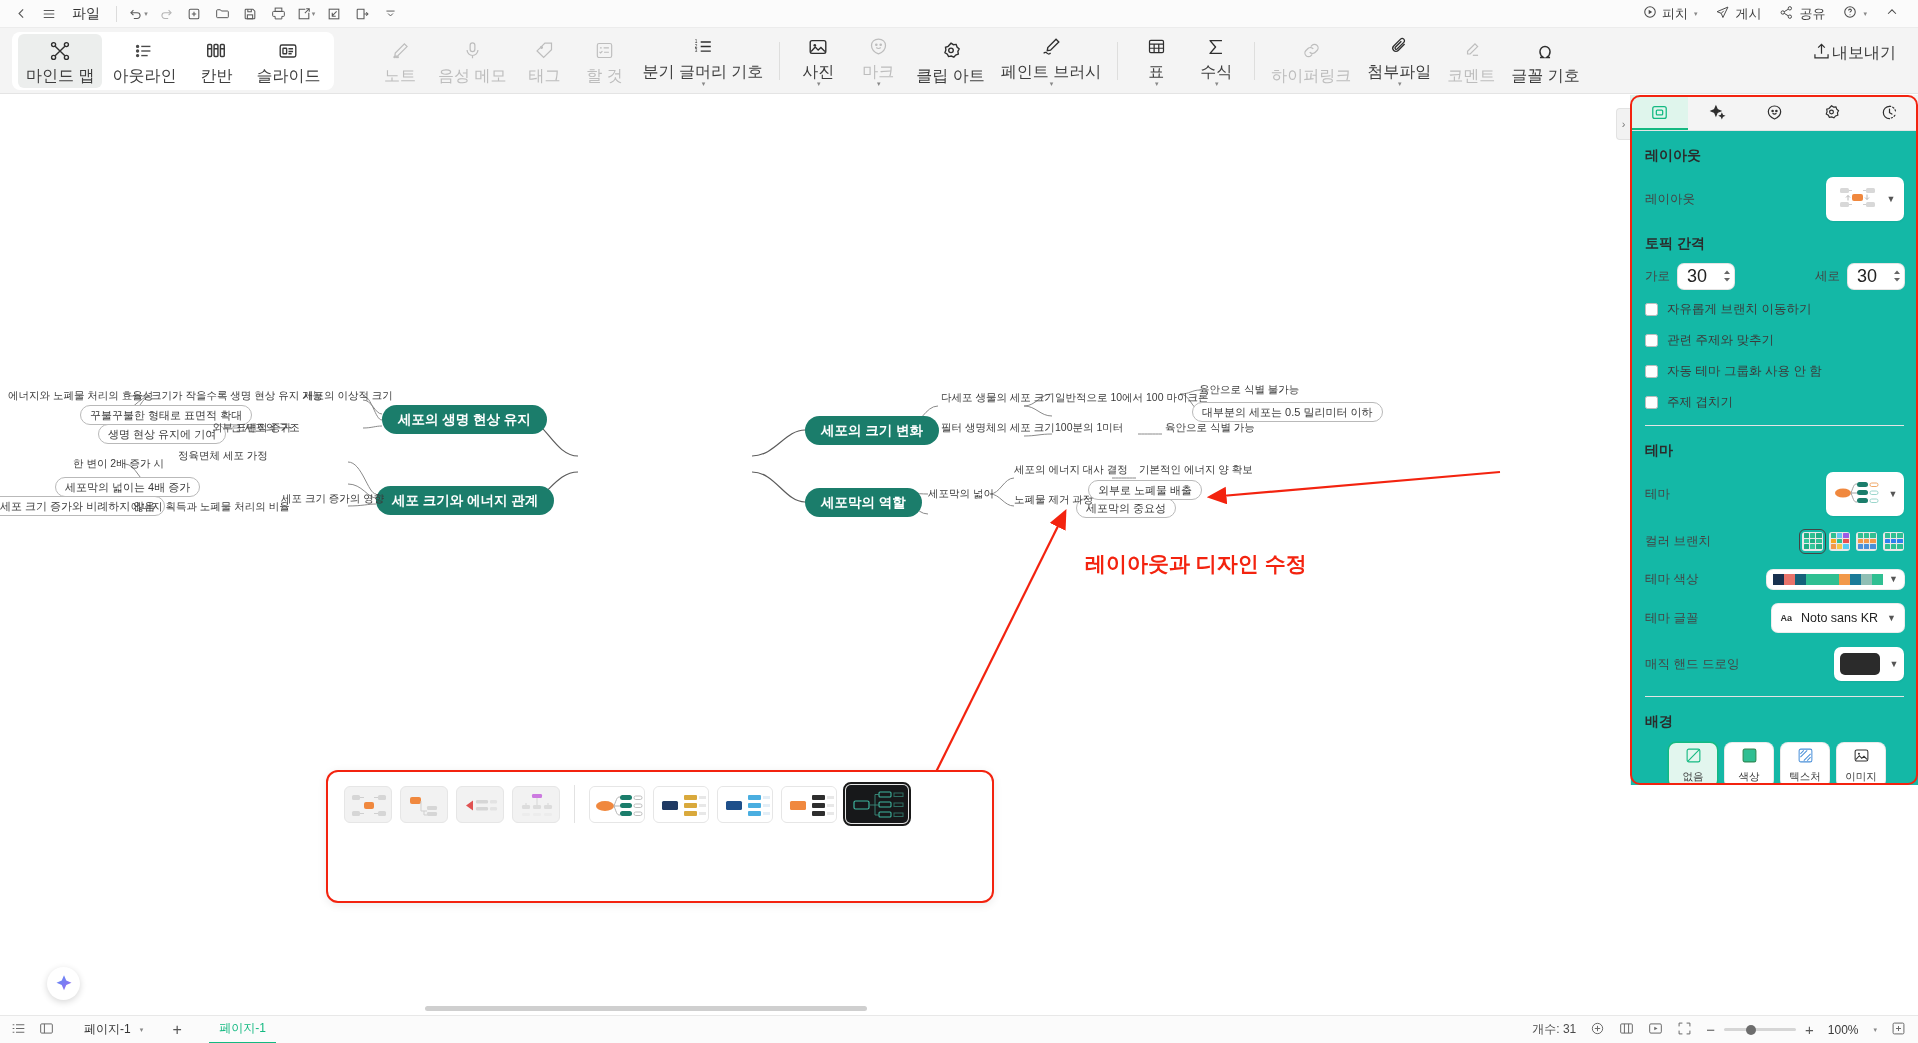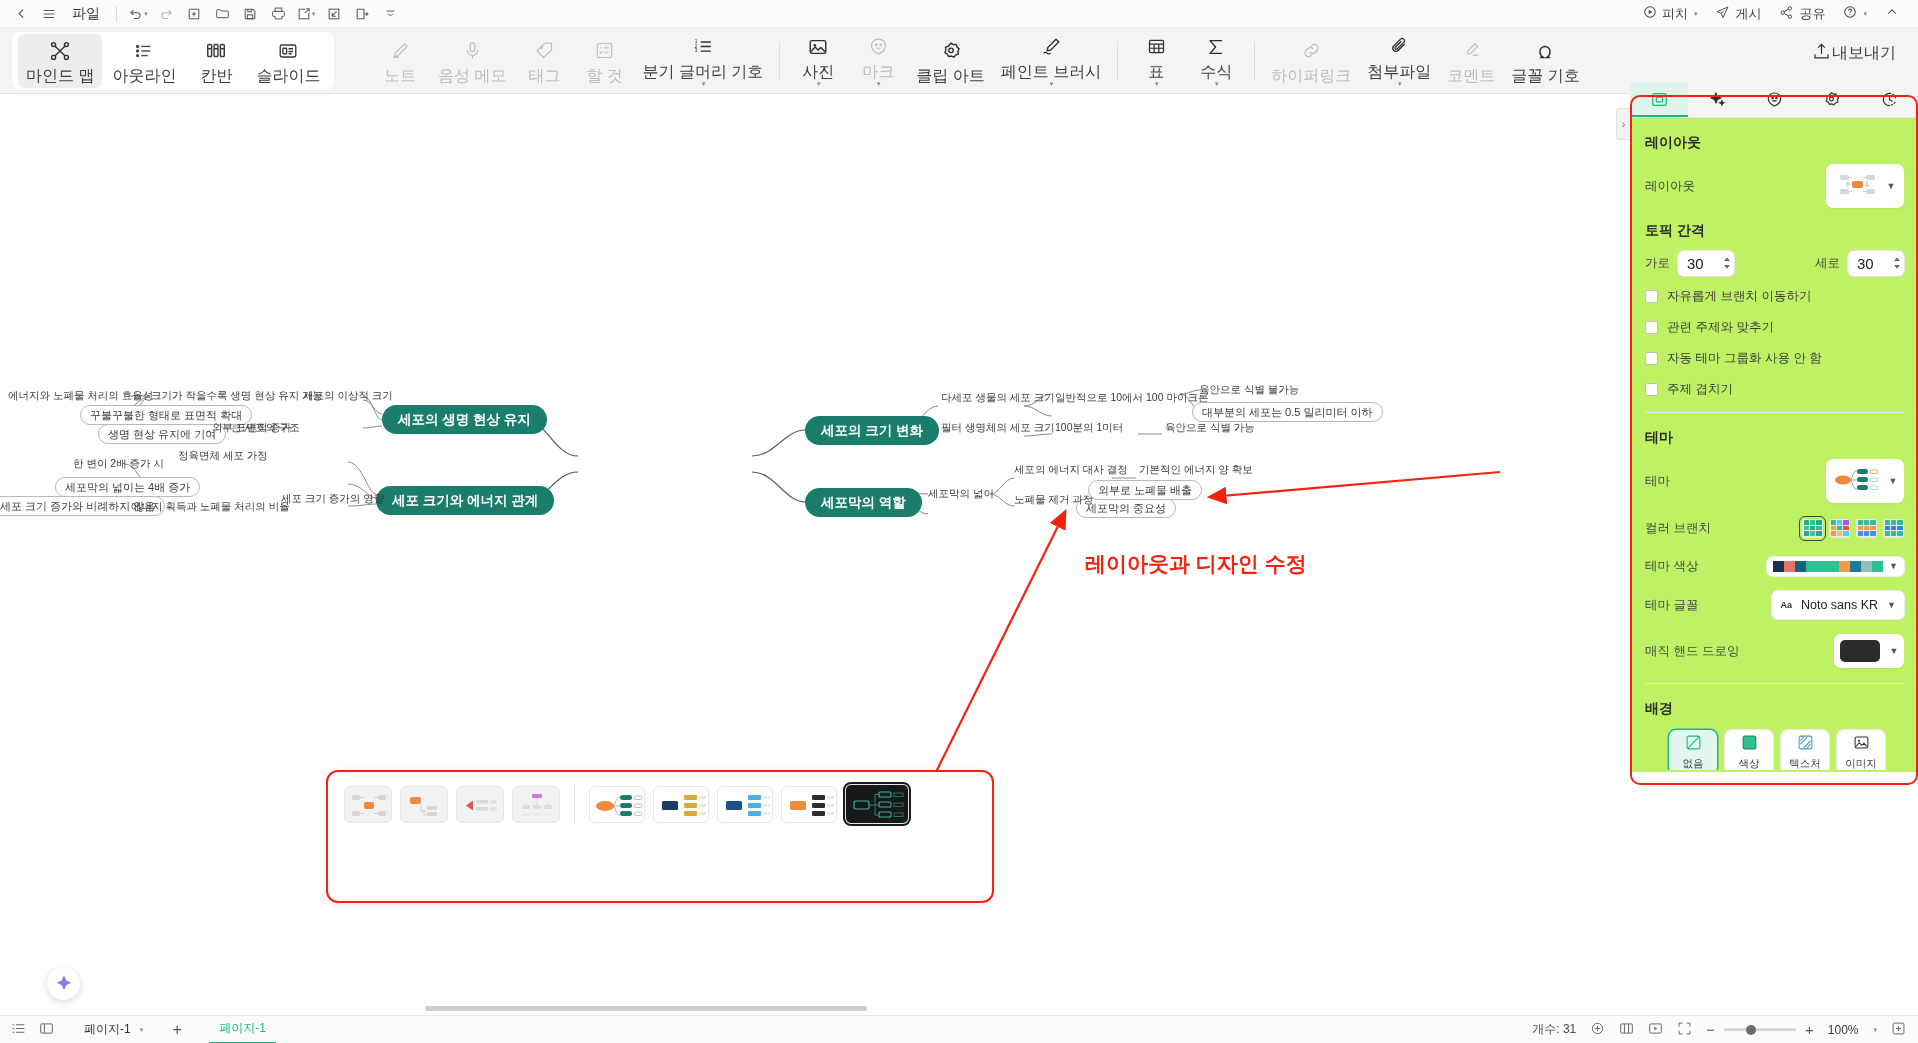--- a/index.html
+++ b/index.html
@@ -123,22 +123,22 @@
   .toast-row { display:flex; align-items:center; gap:8px; padding:12px 16px 0; }
   .tmb {
     width:48px; height:37px; border-radius:6px; background:#f2f2f2;
     border:1px solid #e6e6e6; cursor:pointer; position:relative; overflow:hidden;
   }
   .tmb.sel { outline:2px solid #1a1a1a; }
   .tmb-sep { width:1px; height:38px; background:#e2e2e2; margin:0 6px; }
 
   
   .sidebar {
-    position:absolute; top:82px; right:0; width:288px; height:690px;
-    background:#bef264; border-left:1px solid #e8e8e8;
+    position:absolute; top:95px; right:0; width:288px; height:690px;
+    background:#14b8a6; border-left:1px solid #e8e8e8;
   }
   .sb-border {
     position:absolute; top:95px; right:0; width:288px; height:690px;
     border:2.5px solid #f3230f; border-radius:10px; pointer-events:none; z-index:20;
   }
   .sb-tabs {
     display:flex; height:36px; background:#f4f4f4; border-bottom:1px solid #e4e4e4;
   }
   .sb-tab {
     flex:1; display:flex; align-items:center; justify-content:center;
@@ -158,21 +158,21 @@
     padding:5px 7px; cursor:pointer; box-shadow:0 1px 2px rgba(0,0,0,.06);
   }
   .picker-lg { width:78px; height:44px; justify-content:center; }
   .chev { font-size:9px; color:#555; margin-left:6px; }
 
   .spinrow { display:flex; align-items:center; }
   .spin {
     display:flex; align-items:center; background:#fff; border-radius:6px;
     height:25px; padding:0 3px 0 9px; width:56px; box-shadow:0 0 0 1px #e4e4e4;
   }
-  .spin-val { font-size:15px; color:#222; flex:1; }
+  .spin-val { font-size:18px; color:#222; flex:1; }
   .spin-arrows { display:flex; flex-direction:column; gap:2px; color:#666; }
 
   .cbrow { display:flex; align-items:center; gap:9px; margin-bottom:14px; cursor:pointer; }
   .cbox {
     width:13px; height:13px; border:1.2px solid #bdbdbd; border-radius:2.5px; background:#fff;
     flex:none;
   }
   .cblbl { font-size:12.5px; color:#3b3b3b; }
 
   .sb-hr { height:1px; background:#e4e4e4; margin:4px 0 2px; }

